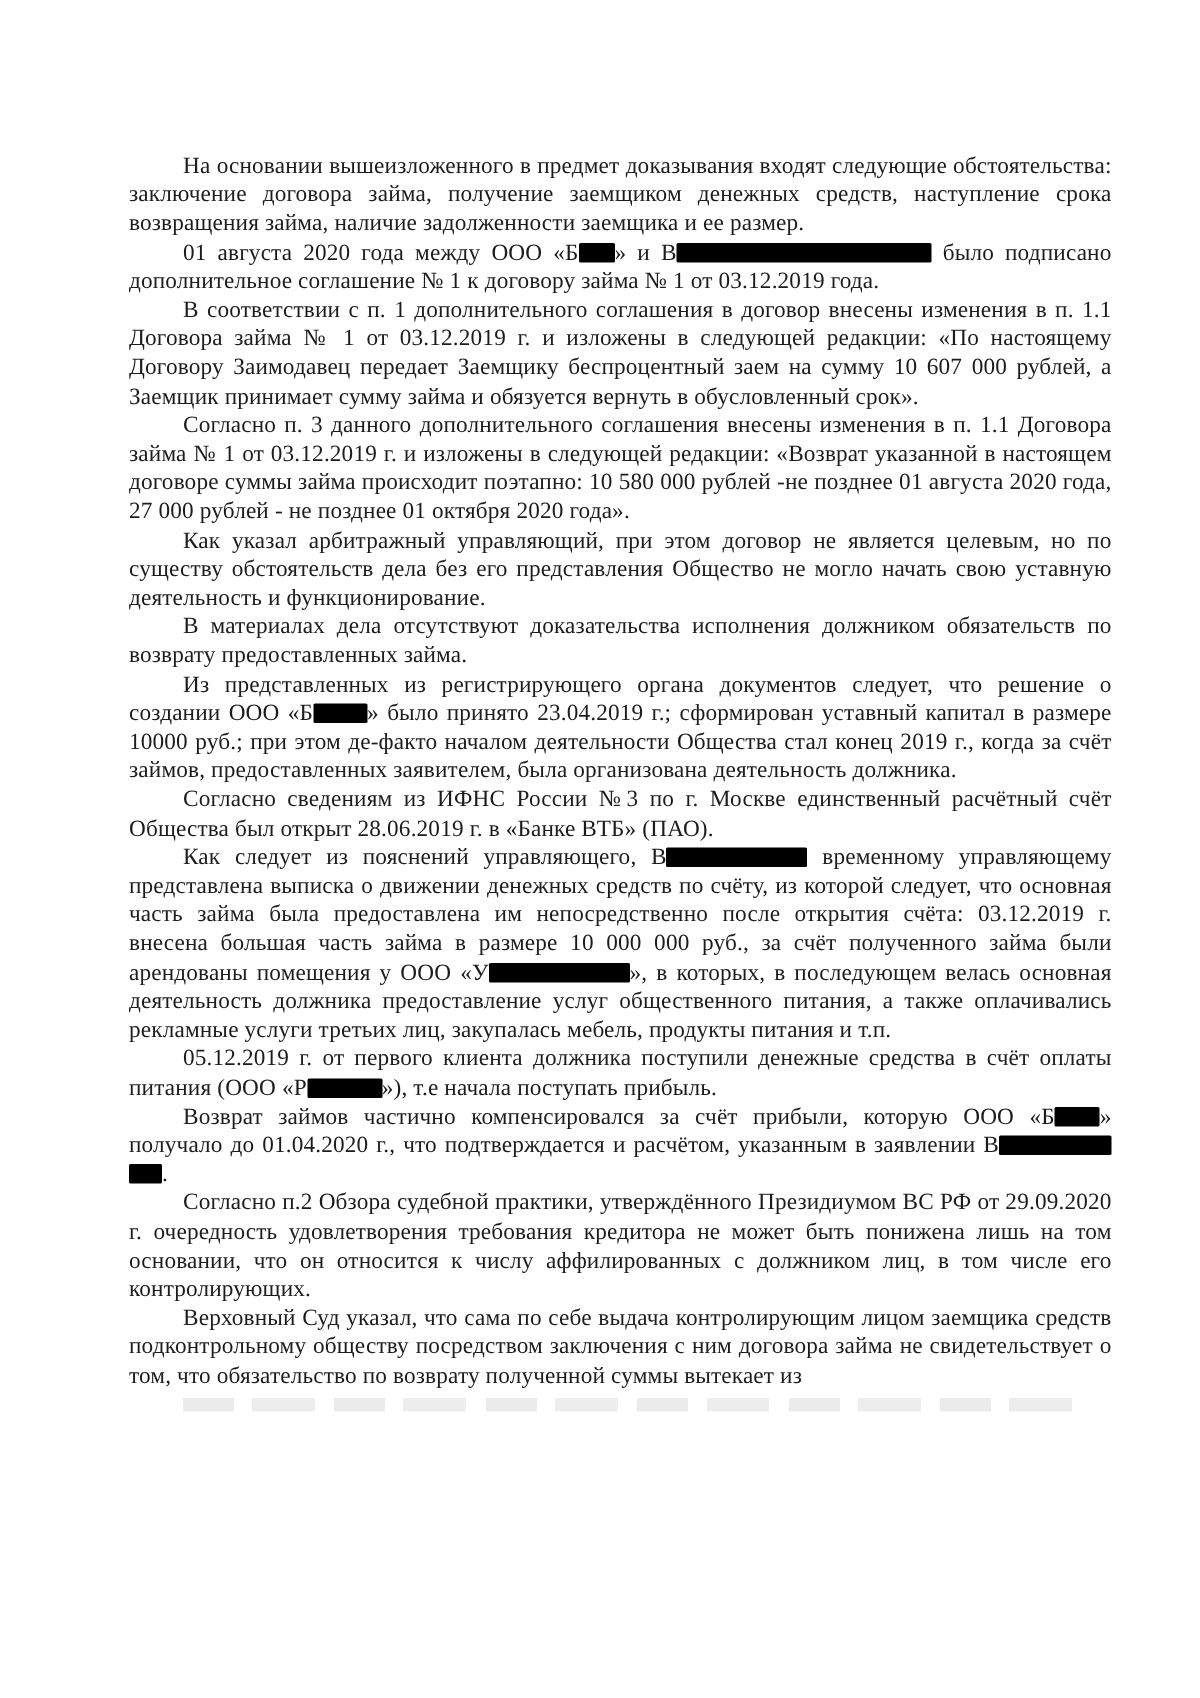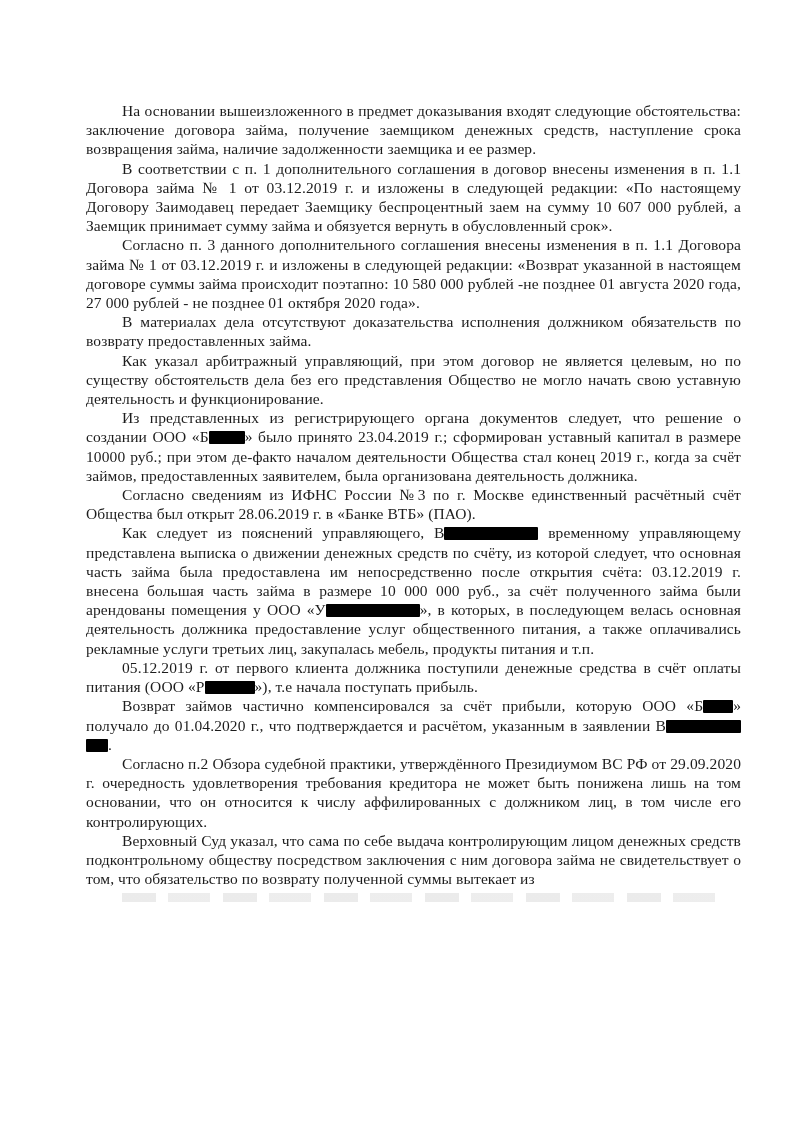--- a/index.html
+++ b/index.html
@@ -56,26 +56,27 @@
       transparent 88px, transparent 101px
     );
   }
 </style>
 </head>
 <body>
 
 <div class="page">
   <div class="doc-text">
       <p class="para">На основании вышеизложенного в предмет доказывания входят следующие обстоятельства: заключение договора займа, получение заемщиком денежных средств, наступление срока возвращения займа, наличие задолженности заемщика и ее размер.</p>
+      <p class="para">01 августа 2020 года между ООО «Б<span class="redact" style="width: 24px;"></span>» и В<span class="redact" style="width: 170px;"></span> было подписано дополнительное соглашение № 1 к договору займа № 1 от 03.12.2019 года.</p>
       <p class="para">В соответствии с п. 1 дополнительного соглашения в договор внесены изменения в п. 1.1 Договора займа № 1 от 03.12.2019 г. и изложены в следующей редакции: «По настоящему Договору Заимодавец передает Заемщику беспроцентный заем на сумму 10 607 000 рублей, а Заемщик принимает сумму займа и обязуется вернуть в обусловленный срок».</p>
       <p class="para">Согласно п. 3 данного дополнительного соглашения внесены изменения в п. 1.1 Договора займа № 1 от 03.12.2019 г. и изложены в следующей редакции: «Возврат указанной в настоящем договоре суммы займа происходит поэтапно: 10 580 000 рублей -не позднее 01 августа 2020 года, 27 000 рублей - не позднее 01 октября 2020 года».</p>
+      <p class="para">Как указал арбитражный управляющий, при этом договор не является целевым, но по существу обстоятельств дела без его представления Общество не могло начать свою уставную деятельность и функционирование.</p>
       <p class="para">В материалах дела отсутствуют доказательства исполнения должником обязательств по возврату предоставленных займа.</p>
-      <p class="para">Как указал арбитражный управляющий, при этом договор не является целевым, но по существу обстоятельств дела без его представления Общество не могло начать свою уставную деятельность и функционирование.</p>
       <p class="para">Из представленных из регистрирующего органа документов следует, что решение о создании ООО «Б<span class="redact" style="width: 36px;"></span>» было принято 23.04.2019 г.; сформирован уставный капитал в размере 10000 руб.; при этом де-факто началом деятельности Общества стал конец 2019 г., когда за счёт займов, предоставленных заявителем, была организована деятельность должника.</p>
       <p class="para">Согласно сведениям из ИФНС России №3 по г. Москве единственный расчётный счёт Общества был открыт 28.06.2019 г. в «Банке ВТБ» (ПАО).</p>
       <p class="para">Как следует из пояснений управляющего, В<span class="redact" style="width: 94px;"></span> временному управляющему представлена выписка о движении денежных средств по счёту, из которой следует, что основная часть займа была предоставлена им непосредственно после открытия счёта: 03.12.2019 г. внесена большая часть займа в размере 10 000 000 руб., за счёт полученного займа были арендованы помещения у ООО «У<span class="redact" style="width: 94px;"></span>», в которых, в последующем велась основная деятельность должника предоставление услуг общественного питания, а также оплачивались рекламные услуги третьих лиц, закупалась мебель, продукты питания и т.п.</p>
       <p class="para">05.12.2019 г. от первого клиента должника поступили денежные средства в счёт оплаты питания (ООО «Р<span class="redact" style="width: 50px;"></span>»), т.е начала поступать прибыль.</p>
       <p class="para">Возврат займов частично компенсировался за счёт прибыли, которую ООО «Б<span class="redact" style="width: 30px;"></span>» получало до 01.04.2020 г., что подтверждается и расчётом, указанным в заявлении В<span class="redact" style="width: 75px;"></span> <span class="redact" style="width: 22px;"></span>.</p>
       <p class="para">Согласно п.2 Обзора судебной практики, утверждённого Президиумом ВС РФ от 29.09.2020 г. очередность удовлетворения требования кредитора не может быть понижена лишь на том основании, что он относится к числу аффилированных с должником лиц, в том числе его контролирующих.</p>
-      <p class="para">Верховный Суд указал, что сама по себе выдача контролирующим лицом денежных средств подконтрольному обществу посредством заключения с ним договора займа не свидетельствует о том, что обязательство по возврату полученной суммы вытекает из</p>
+      <p class="para">Верховный Суд указал, что сама по себе выдача контролирующим лицом заемщика средств подконтрольному обществу посредством заключения с ним договора займа не свидетельствует о том, что обязательство по возврату полученной суммы вытекает из</p>
     </div>
   <div class="faint-line"></div>
 </div>
 
 </body></html>

